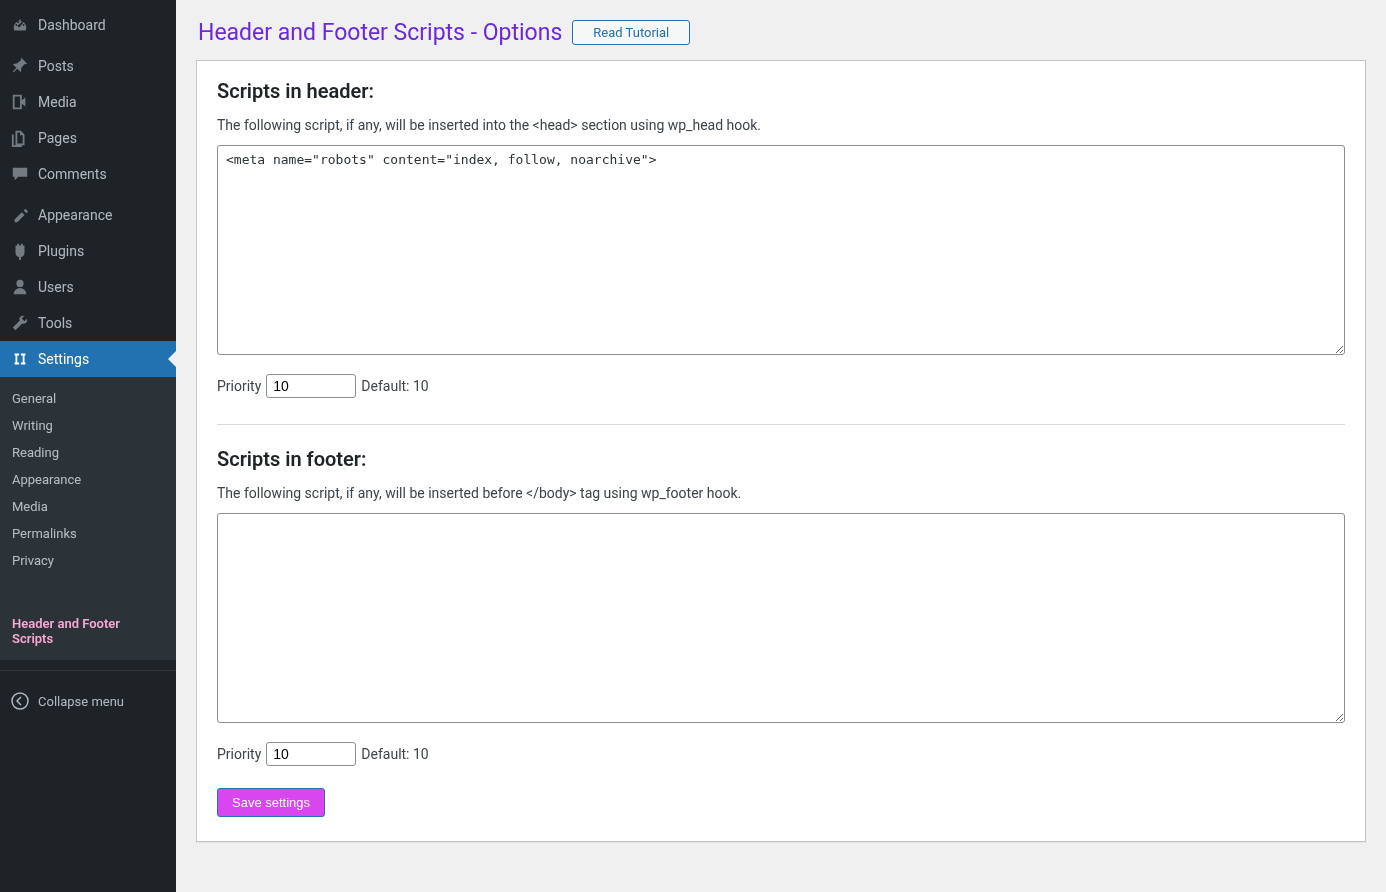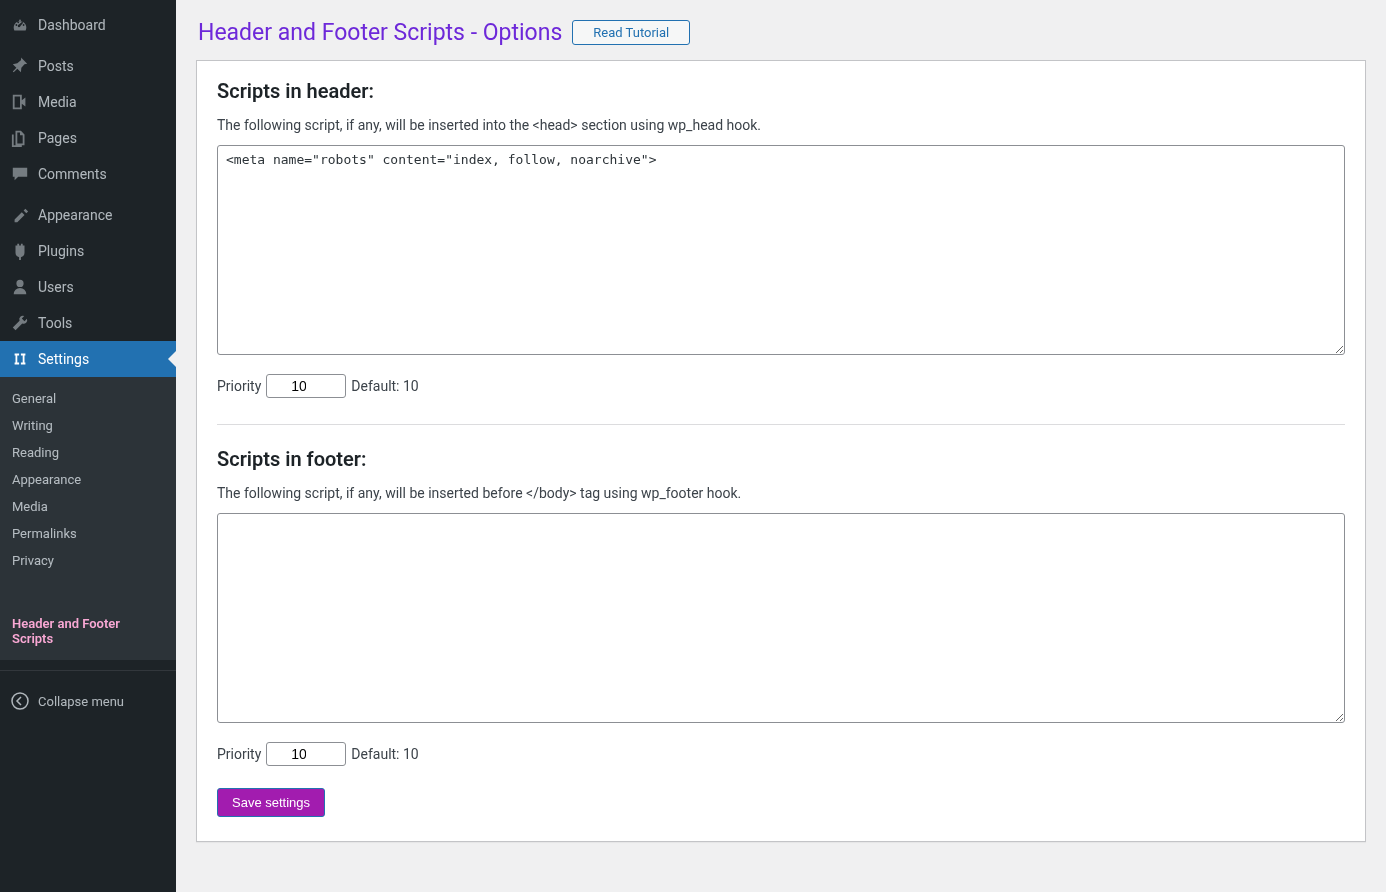--- a/index.html
+++ b/index.html
@@ -143,33 +143,33 @@
   color: #2c3338;
 }
 .priority-row {
   display: flex;
   align-items: center;
   gap: 5px;
   margin-top: 16px;
   font-size: 14px;
 }
 .priority-input {
-  width: 80px;
+  width: 90px;
   border: 1px solid #8c8f94;
   border-radius: 3px;
-  padding: 3px 24px;
+  padding: 3px 6px;
   font-size: 14px;
 }
 .divider {
   border: none;
   border-top: 1px solid #dcdcde;
   margin: 26px 0 22px 0;
 }
 .save-btn {
-  background: #a21caf;
+  background: #d946ef;
   color: #fff;
   border: 1px solid #2271b1;
   padding: 6px 14px;
   font-size: 13px;
   border-radius: 3px;
   cursor: pointer;
   margin-top: 22px;
 }
 </style>
 </head>

